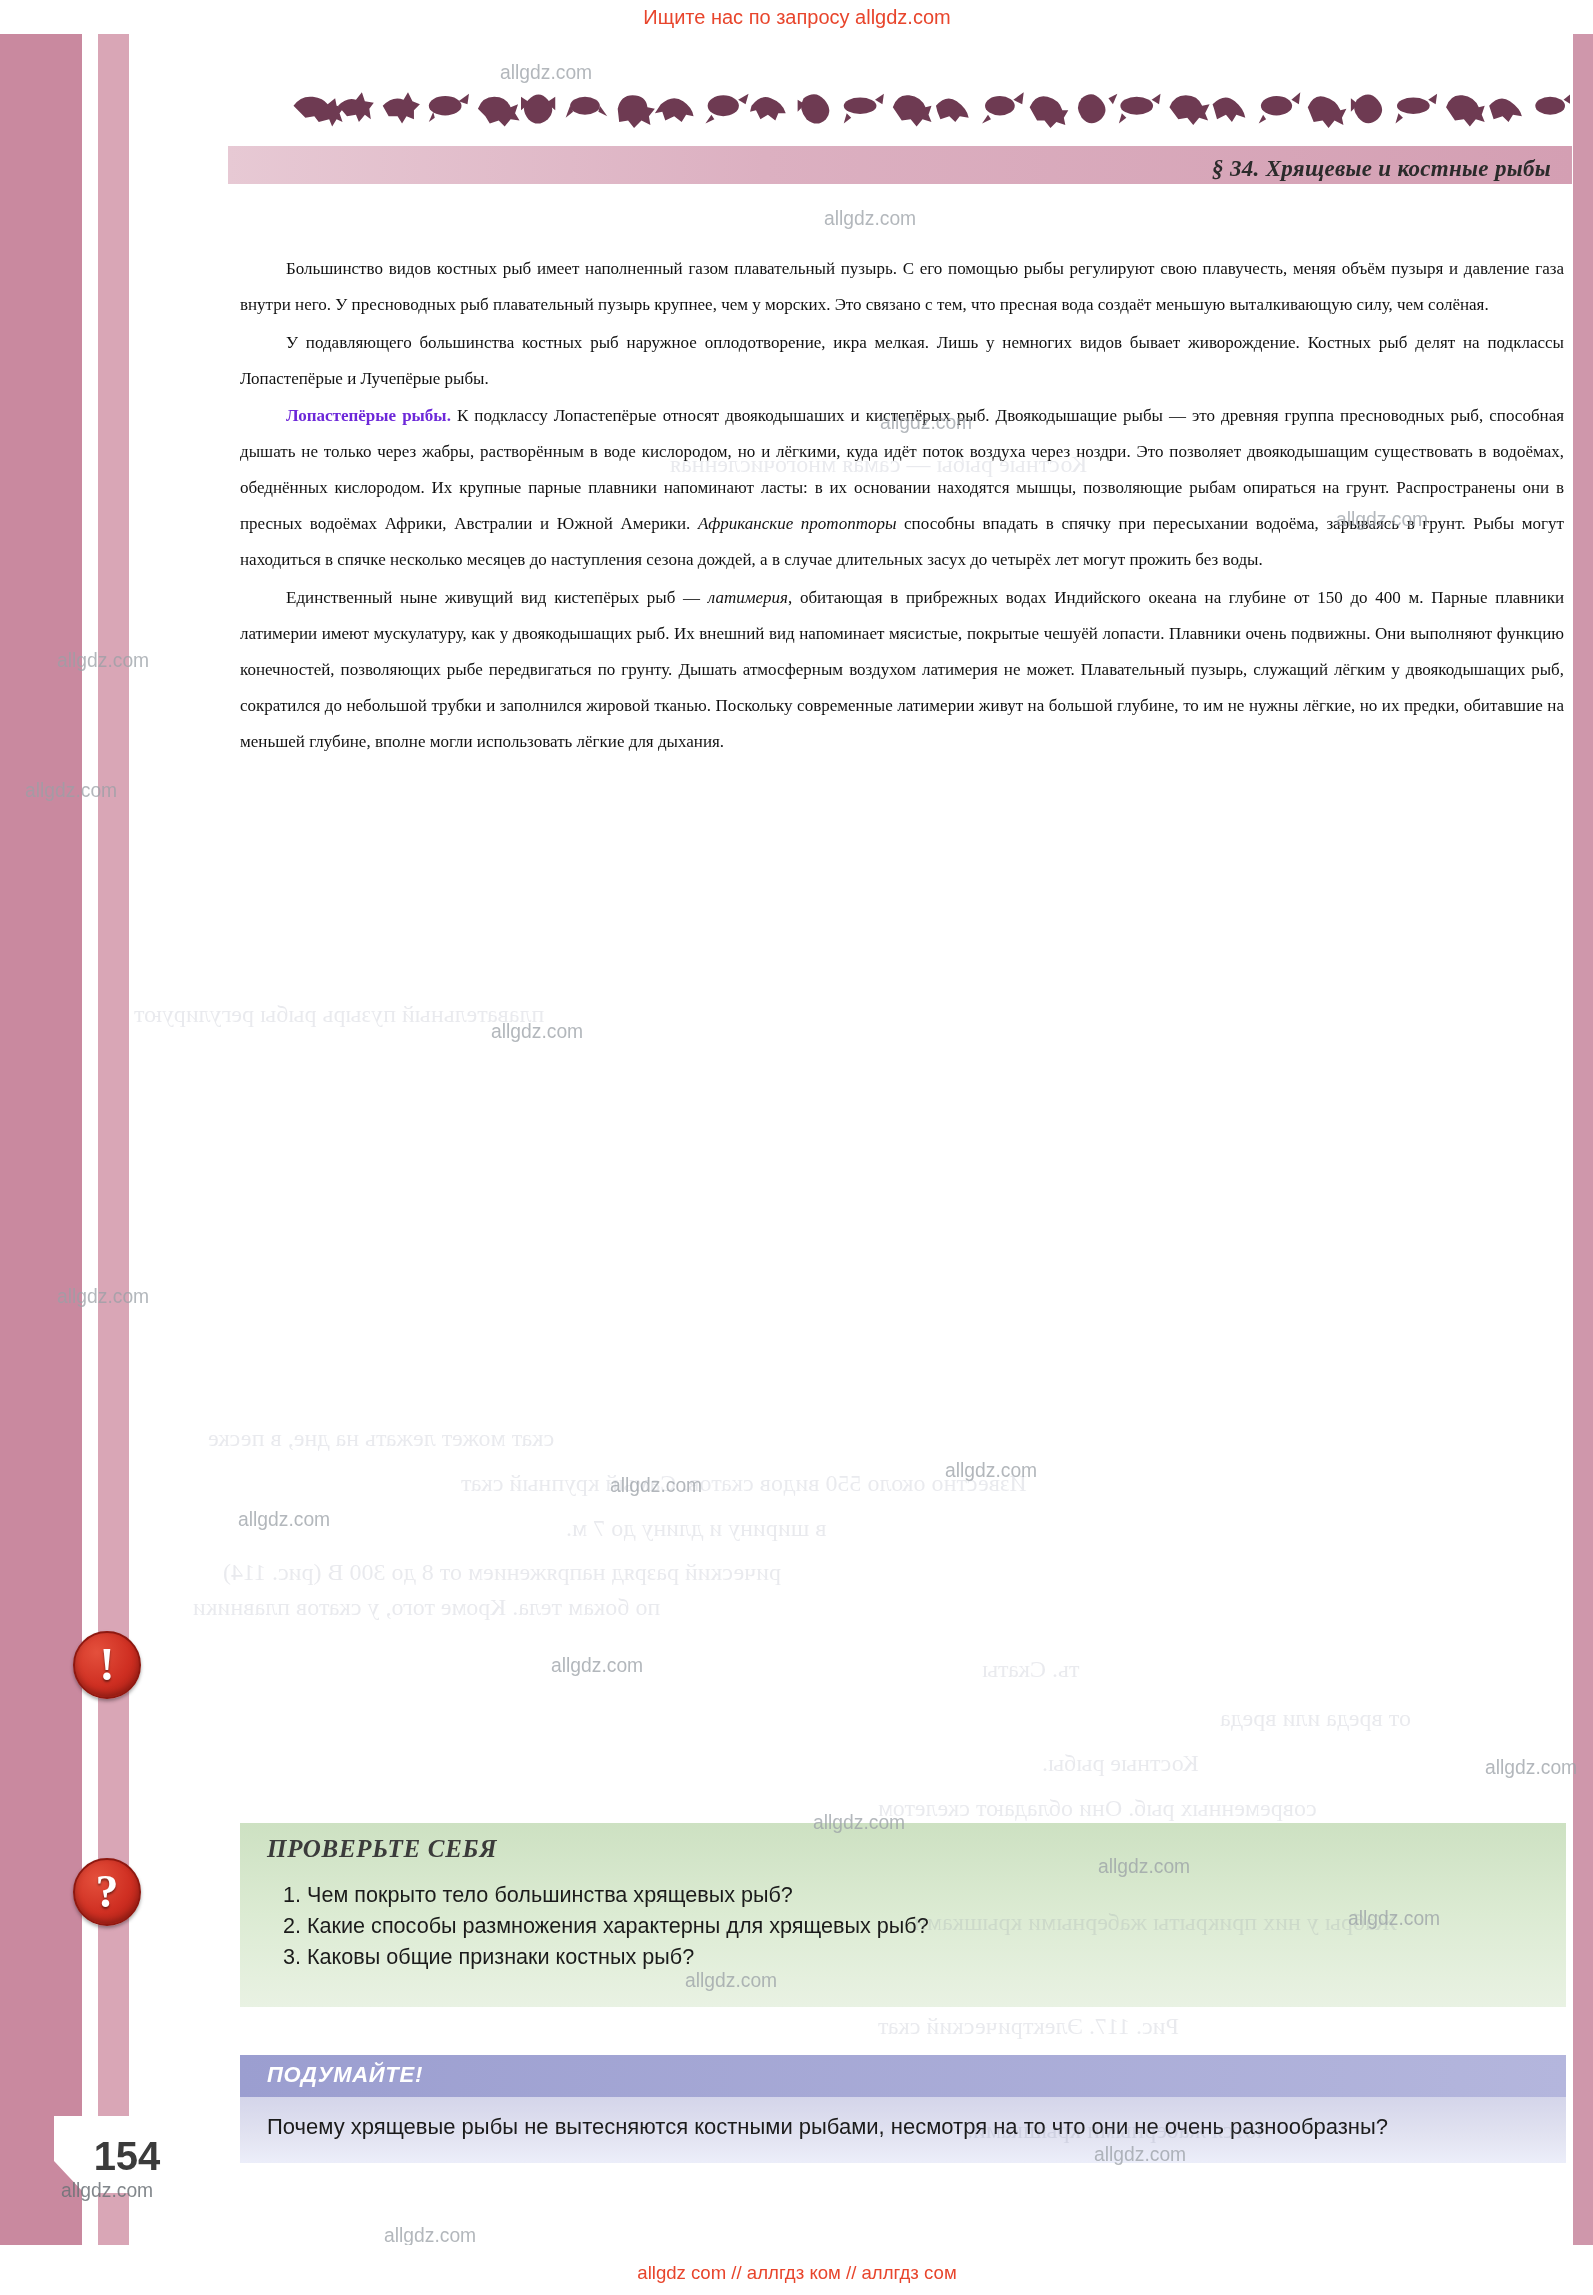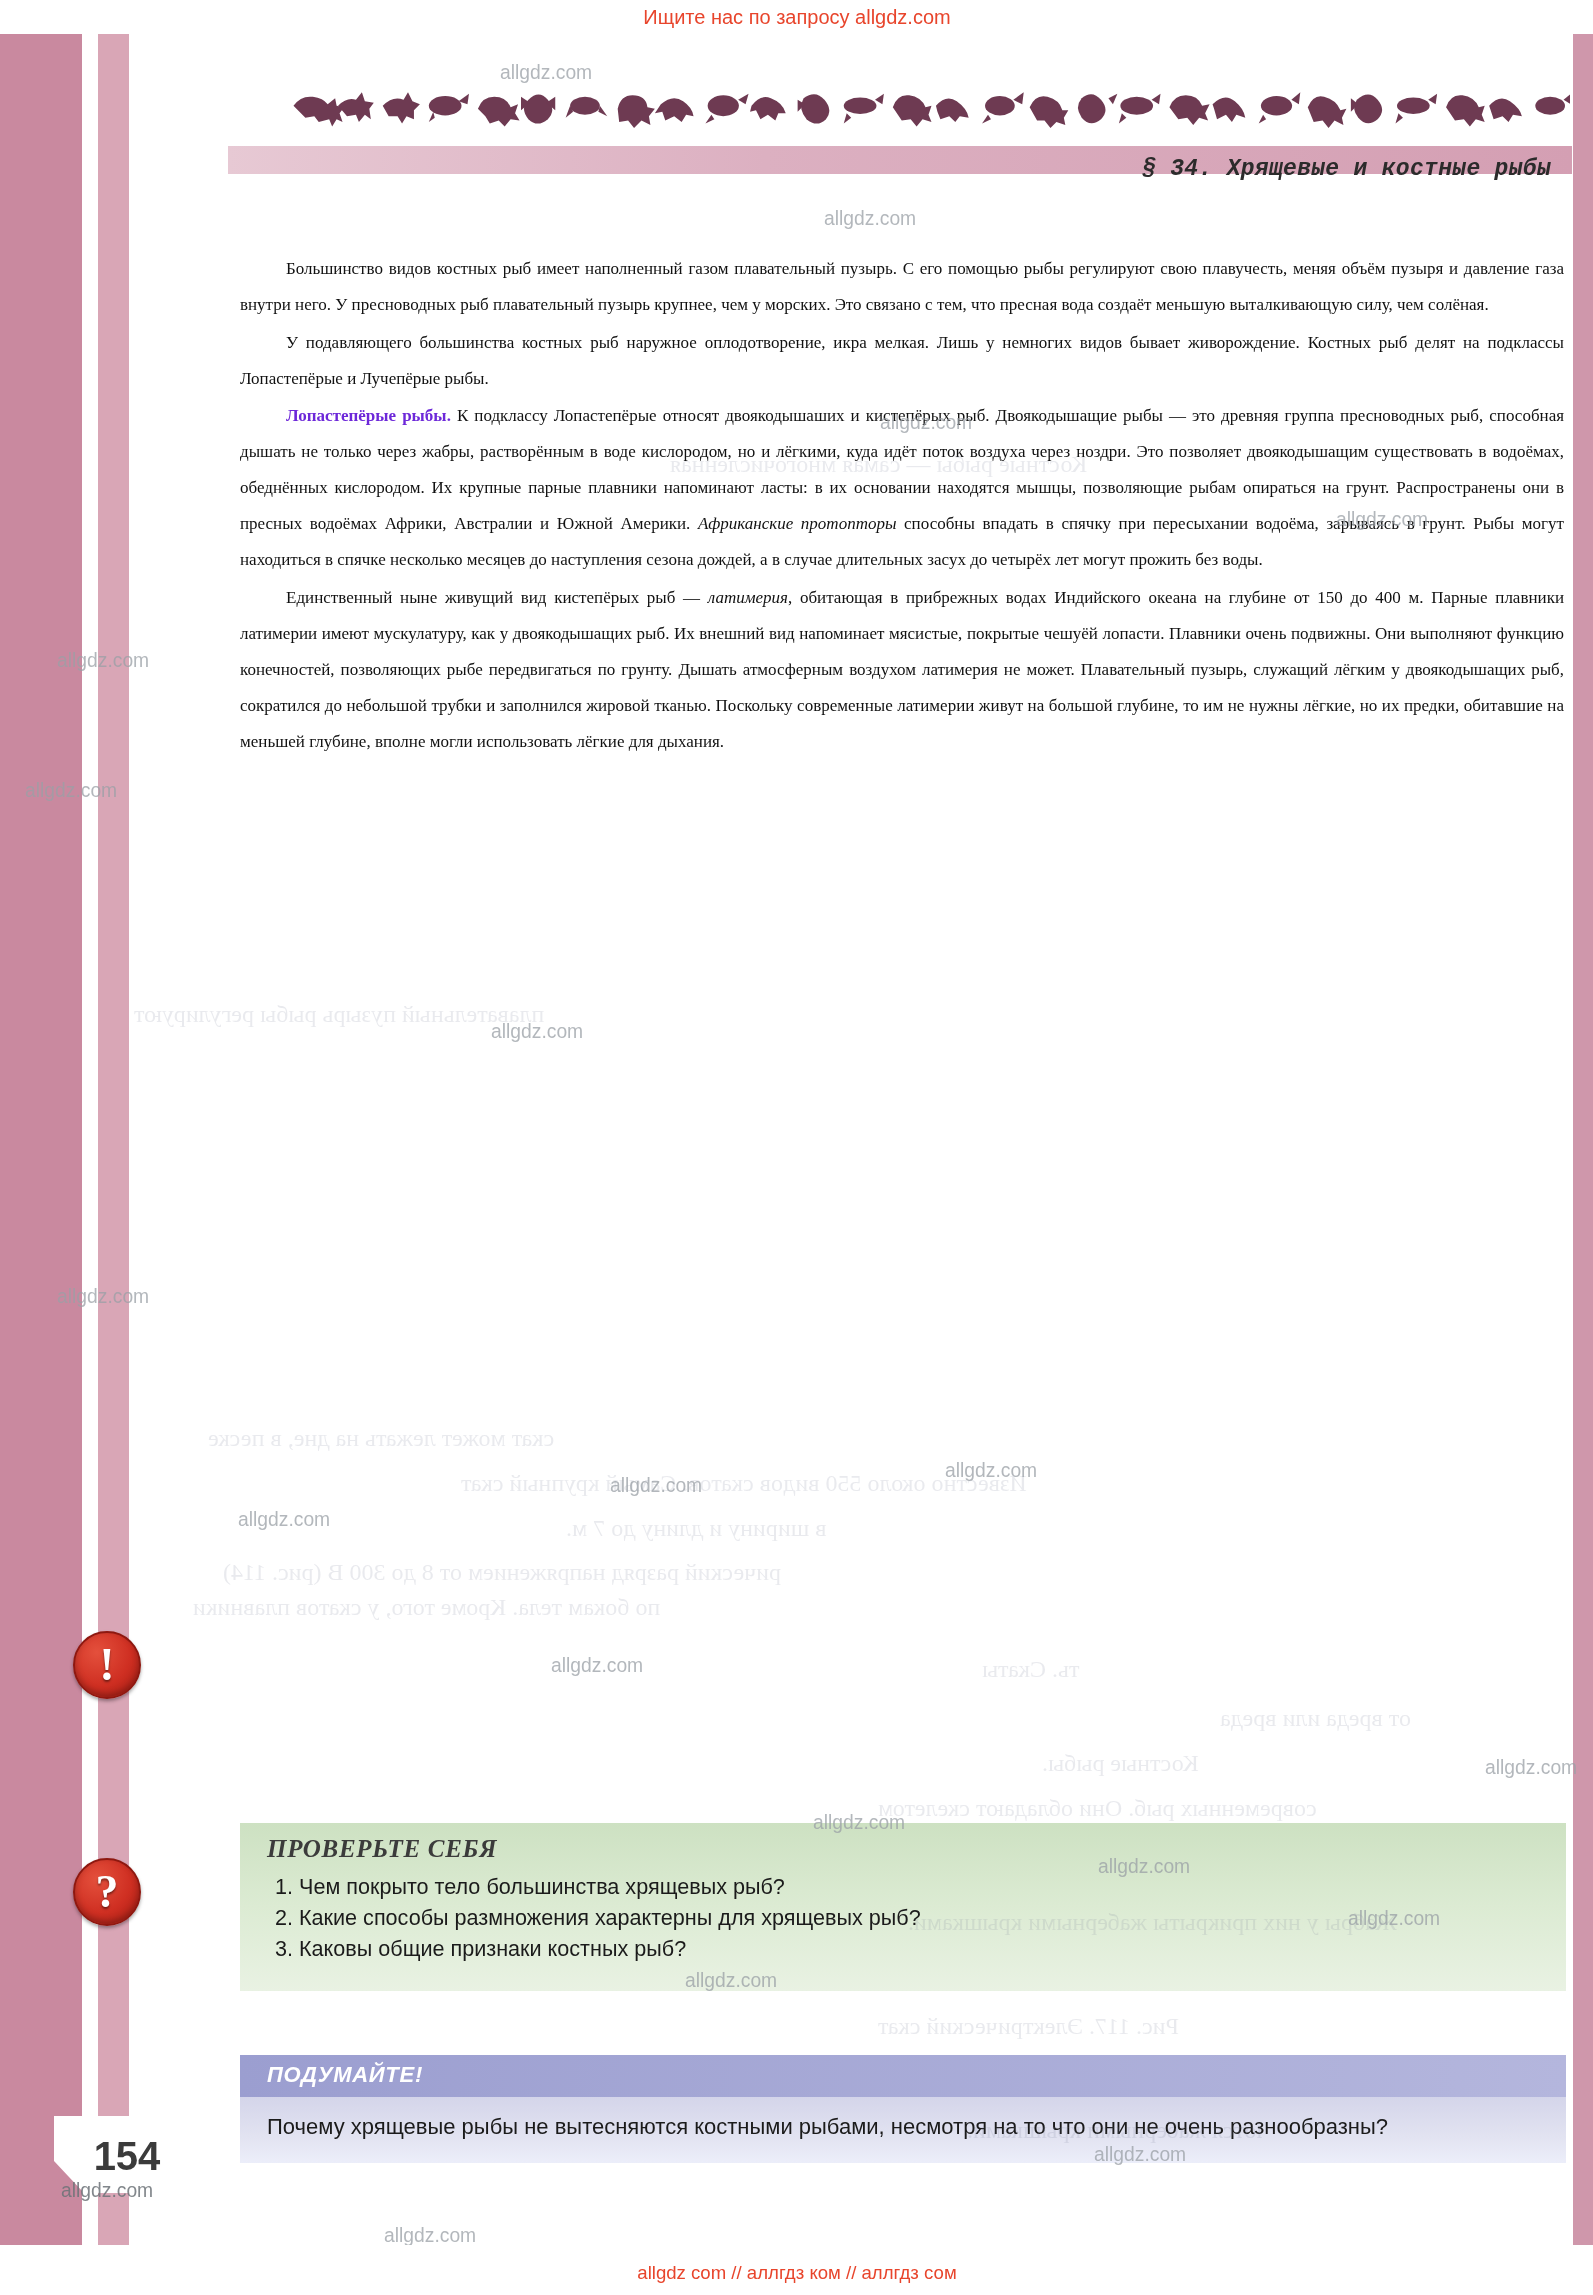--- a/index.html
+++ b/index.html
@@ -85,23 +85,22 @@
     white-space: nowrap;
   }
   .animal-strip svg { display: block; }
 
   
   .runhead {
     position: absolute;
     top: 112px;
     left: 228px;
     width: 1344px;
-    height: 28px;
+    height: 38px;
     background: linear-gradient(to right, #e7c9d4 0%, #dcb0c1 40%, #d49fb3 100%);
-    font-family: Liberation Mono, monospace;
   }
   .runhead-text {
     position: absolute;
     right: 21px;
     top: 10.4px;
     font-style: italic;
     font-weight: bold;
     font-size: 23px;
     color: #2b2b2b;
     letter-spacing: 0.3px;
@@ -166,21 +165,21 @@
   }
   .box-check .box-title {
     font-style: italic;
     font-weight: bold;
     font-size: 25px;
     color: #3b3b3b;
     letter-spacing: 0.7px;
     margin-bottom: 7.4px;
   }
   .box-check ol {
-    margin: 8px; padding: 0; list-style: none;
+    margin: 16px; padding: 0; list-style: none;
   }
   .box-check li {
     font-family: "Liberation Sans", sans-serif;
     font-size: 21.6px;
     line-height: 31px;
     color: #1b1b1b;
   }
 
   .box-think-head {
     top: 2021px;

